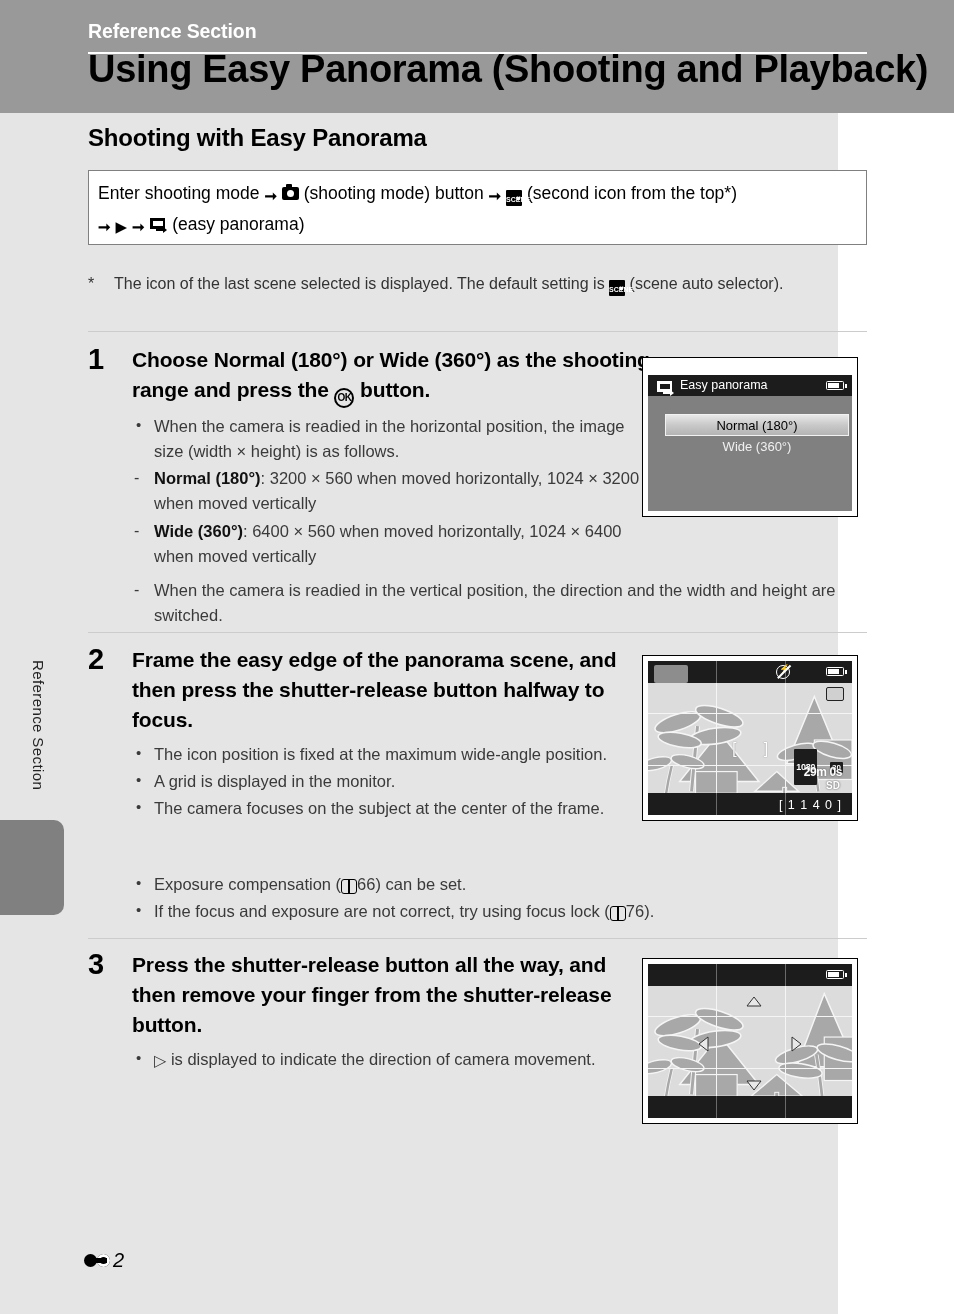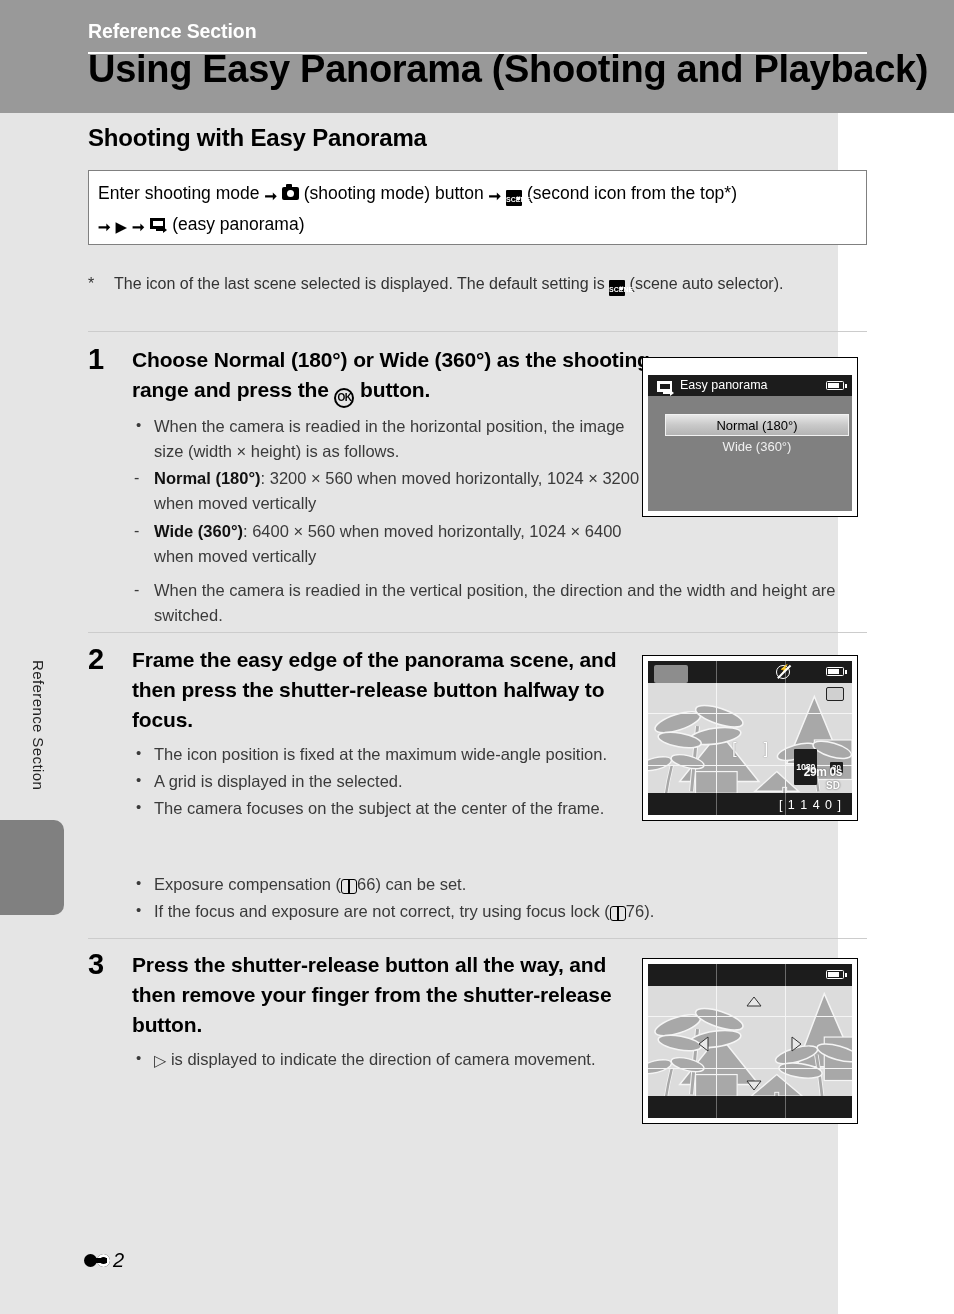--- a/index.html
+++ b/index.html
@@ -381,21 +381,21 @@
     <div class="step-num">2</div>
     <div class="step-body">
       <div class="step-title">Frame the easy edge of the panorama scene, and then press the shutter-release button halfway to focus.</div>
       <div class="bullets">
         <div class="bullet">
           <span class="mk">•</span>
           <span>The icon position is fixed at the maximum wide-angle position.</span>
         </div>
         <div class="bullet">
           <span class="mk">•</span>
-          <span>A grid is displayed in the selected.</span>
+          <span>A grid is displayed in the monitor.</span>
         </div>
         <div class="bullet">
           <span class="mk">•</span>
           <span>The camera focuses on the subject at the center of the frame.</span>
         </div>
       </div>
     </div>
 
     <div class="screen" style="left:554px; top:10px; width:216px; height:166px;">
       <div class="scr-inner">

